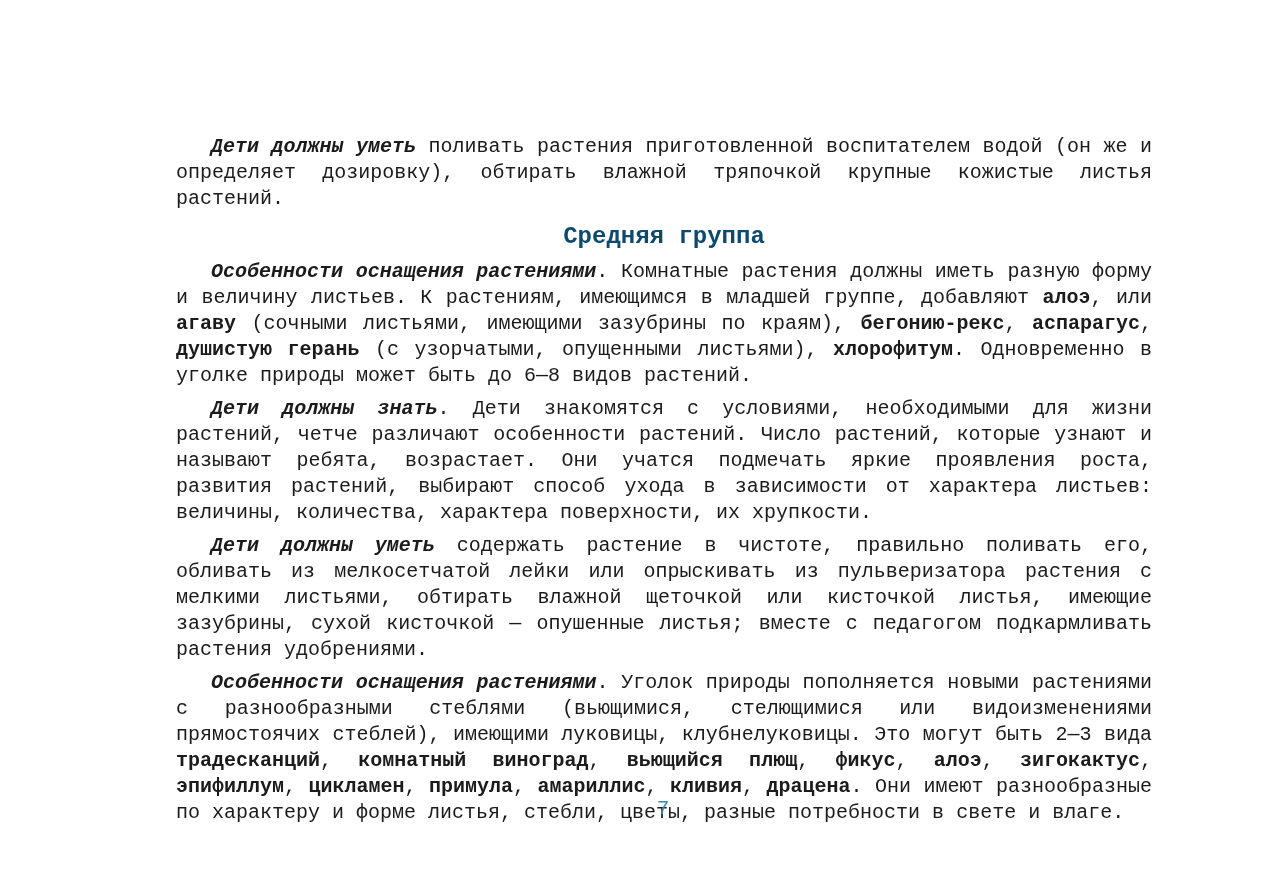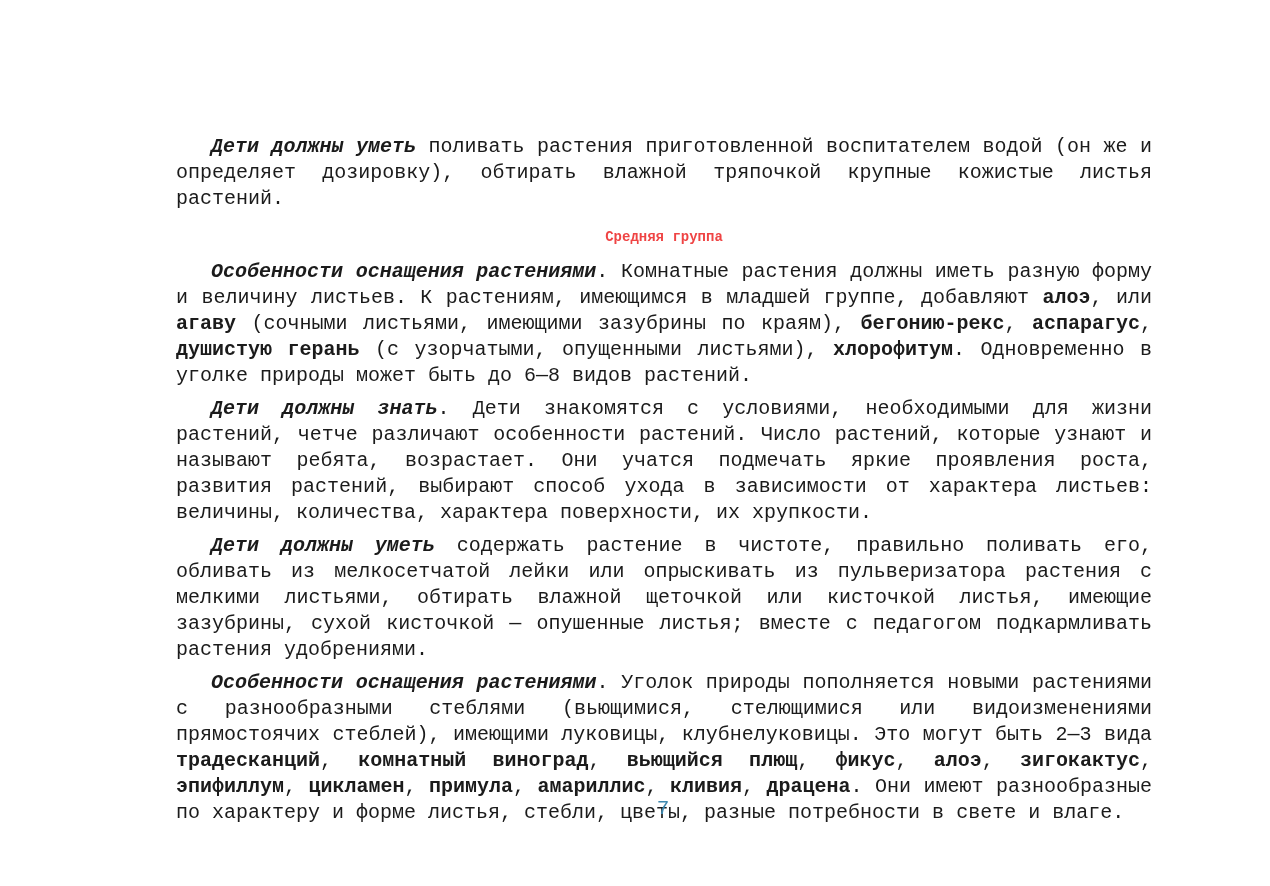--- a/index.html
+++ b/index.html
@@ -33,25 +33,25 @@
   }
   .para .lead {
     font-weight: bold;
     font-style: italic;
   }
   .para .bold {
     font-weight: bold;
   }
   .heading {
     margin: 12px 0 9px 0;
-    font-size: 14px;
+    font-size: 24px;
     line-height: 26px;
     font-weight: bold;
     text-align: center;
-    color: #ef4444;
+    color: #0c4a6e;
   }
   .page-number {
     position: absolute;
     left: 0;
     width: 1270px;
     top: 796px;
     text-align: center;
     font-size: 21px;
     line-height: 26px;
   }

